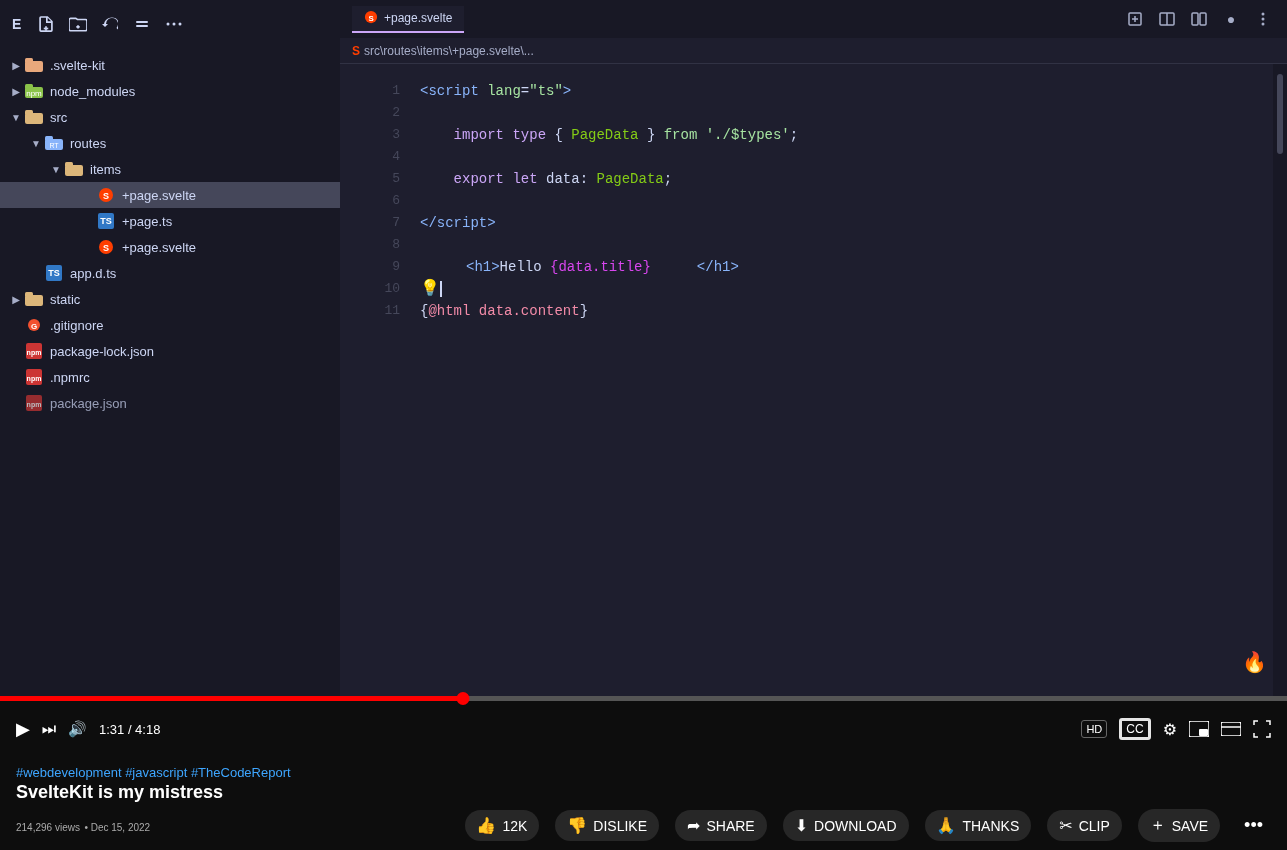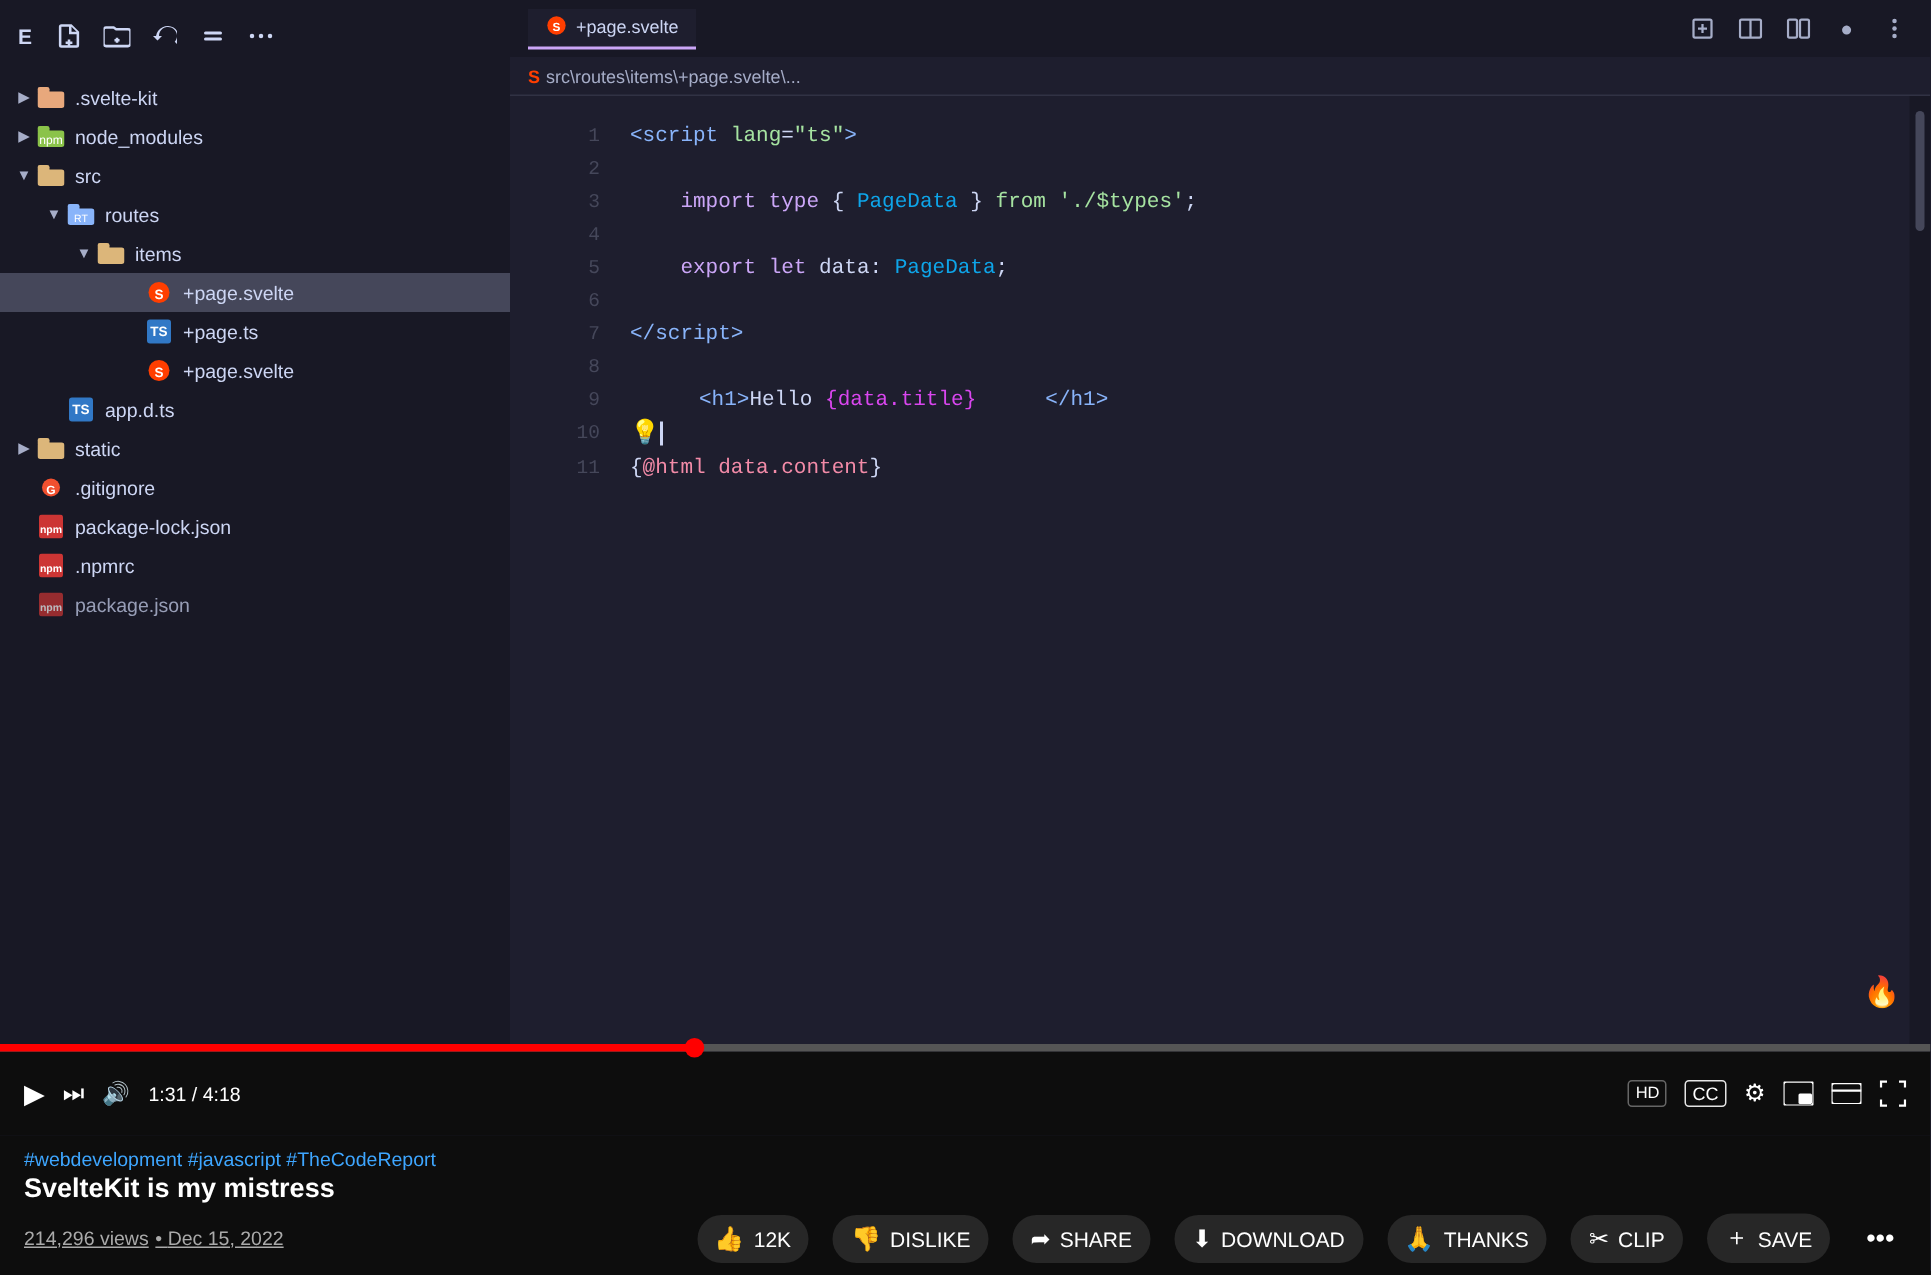--- a/index.html
+++ b/index.html
@@ -235,21 +235,21 @@
       line-height: 22px;
     }
 
     
     .kw-tag { color: #89b4fa; }        
     .kw-attr { color: #a6e3a1; }       
     .kw-str { color: #a6e3a1; }        
     .kw-punct { color: #cdd6f4; }      
     .kw-import { color: #cba6f7; }     
     .kw-type { color: #cba6f7; }       
-    .kw-class { color: #0ea5e9; }      
+    .kw-class { color: #84cc16; }      
     .kw-from { color: #a6e3a1; text-align: center; }       
     .kw-string { color: #a6e3a1; }     
     .kw-data { color: #cdd6f4; }      
     .kw-h1 { color: #89b4fa; margin-left: 46px; }         
     .kw-template { color: #d946ef; margin-top: 24px; }   
     .kw-html-dir { color: #f38ba8; }   
     .kw-content { color: #f38ba8; }    
     .kw-cursor { 
       display: inline-block;
       width: 2px;
@@ -346,23 +346,22 @@
     }
 
     .video-stats-row {
       display: flex;
       align-items: center;
       justify-content: space-between;
       margin-top: 4px;
     }
 
     .video-views {
-      font-size: 13px;
+      font-size: 10px;
       color: #aaa;
-      text-decoration: underline;
     }
 
     .video-actions {
       display: flex;
       align-items: center;
       gap: 16px;
     }
 
     .action-btn {
       display: flex;
@@ -731,21 +730,21 @@
     <span class="ctrl-btn">▶</span>
     <span class="ctrl-btn" style="font-size:16px;">⏭</span>
     <span class="ctrl-btn" style="font-size:15px;">🔊</span>
     <span class="time-display">
       <span>1:31</span>
       <span> / </span>
       <span>4:18</span>
     </span>
     <div class="ctrl-spacer"></div>
     <span class="quality-badge">HD</span>
-    <span class="ctrl-btn" style="font-size:12px; border:1px solid #e5e5e5; padding:1px 4px; border-radius:3px;">CC</span>
+    <span class="ctrl-btn" style="font-size:12px; border:3px solid #e5e5e5; padding:1px 4px; border-radius:3px;">CC</span>
     <span class="ctrl-btn" style="font-size:16px;">⚙</span>
     <span class="ctrl-btn" style="font-size:14px;">
       <svg width="20" height="16" viewBox="0 0 20 16" fill="white">
           <rect x="0" y="0" width="20" height="16" rx="2" fill="none" stroke="white" stroke-width="1.5"></rect>
           <rect x="10" y="8" width="9" height="7" rx="1" fill="white"></rect>
         </svg>
     </span>
     <span class="ctrl-btn">
       <svg width="20" height="14" viewBox="0 0 20 14" fill="white">
           <rect x="0" y="0" width="20" height="14" rx="2" fill="none" stroke="white" stroke-width="1.5"></rect>

